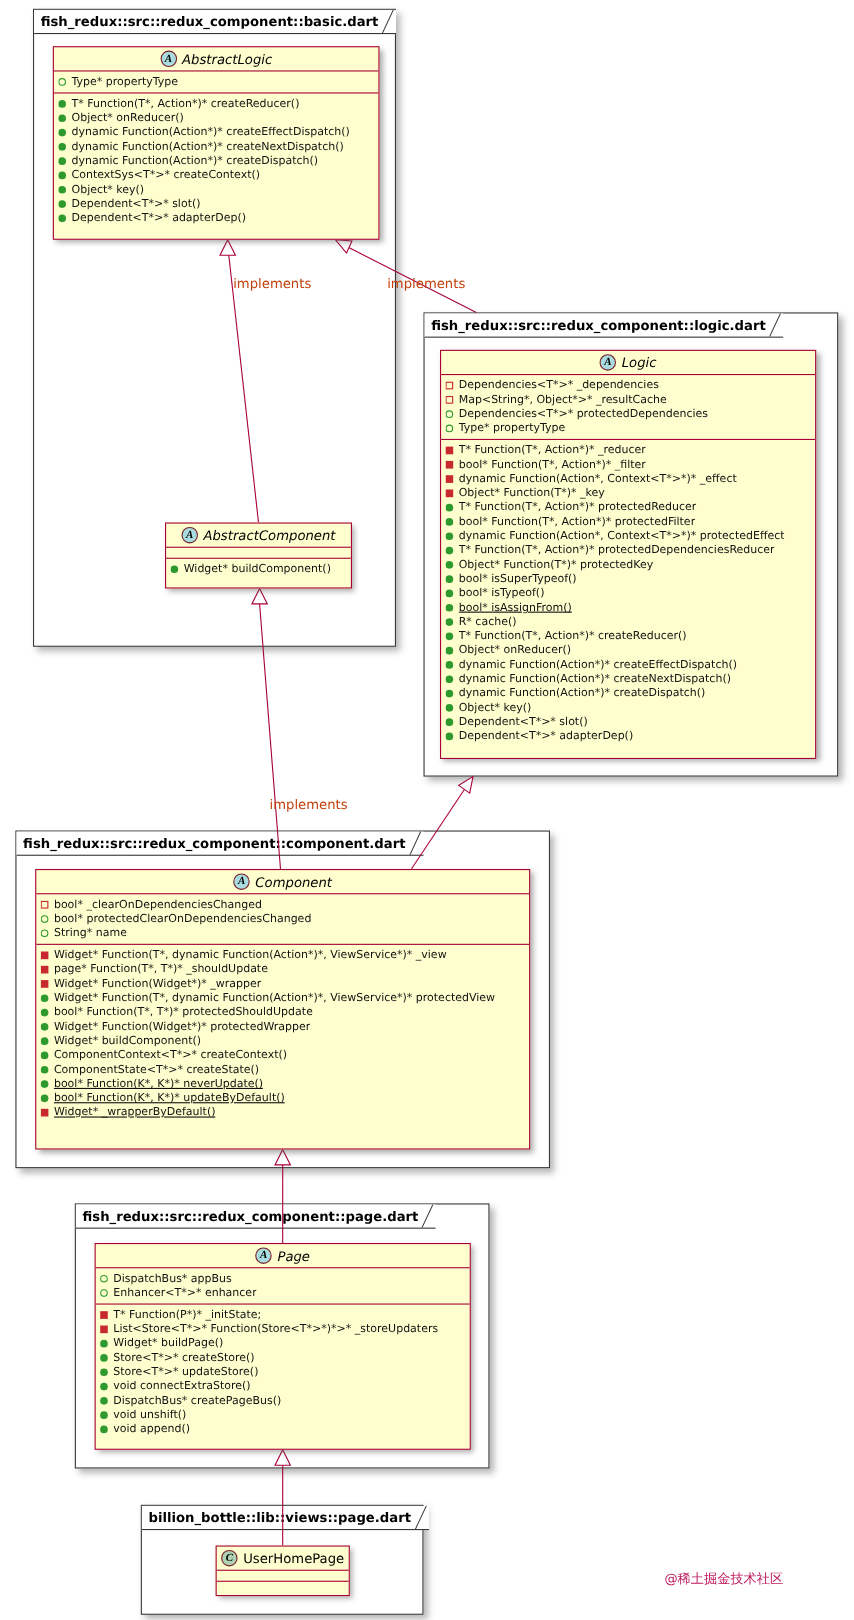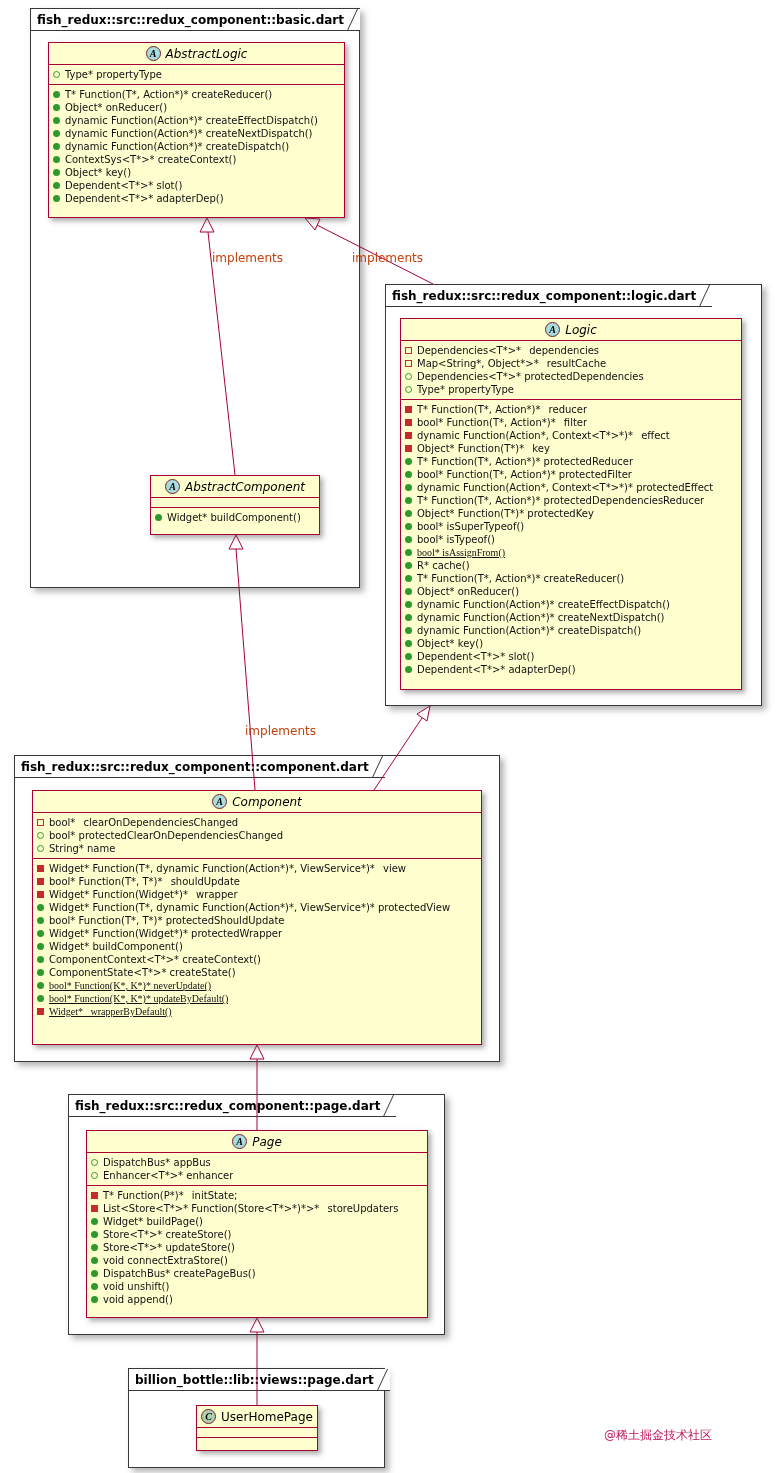--- a/index.html
+++ b/index.html
@@ -25,21 +25,21 @@
   .spot.a{background:#A9DCDF;}
   .spot.c{background:#ADD1B2;}
   .compartment{border-top:1px solid #A80036;padding:3px 4px;min-height:3px;}
   .member{display:flex;align-items:center;height:13px;font-size:10px;color:#111;white-space:nowrap;overflow:hidden;}
   .mtext{overflow:hidden;text-overflow:clip;}
   .micon{width:7px;height:7px;margin-right:5px;flex:none;box-sizing:border-box;}
   .public-method{background:#2E9A2E;border-radius:50%;}
   .public-field{border:1.5px solid #2E9A2E;border-radius:50%;background:transparent;}
   .private-method{background:#C82930;}
   .private-field{border:1.5px solid #C82930;background:transparent;}
-  .static{text-decoration:underline;font-family:Liberation Serif, serif;}
+  .static{text-decoration:underline;}
 
   .edges{position:absolute;left:0;top:0;pointer-events:none;}
   .edge-label{position:absolute;font-size:12px;color:#c2410c;}
   .watermark{position:absolute;font-size:12px;color:#be185d;}
 </style>
 </head>
 <body>
 
 <div class="page">
 
@@ -276,21 +276,21 @@
           <span class="mtext">String* name</span>
         </div>
       </div>
     <div class="compartment">
         <div class="member">
           <span class="micon private-method"></span>
           <span class="mtext">Widget* Function(T*, dynamic Function(Action*)*, ViewService*)* _view</span>
         </div>
         <div class="member">
           <span class="micon private-method"></span>
-          <span class="mtext">bool* Function(T*, T*)* _shouldUpdate</span>
+          <span class="mtext">page* Function(T*, T*)* _shouldUpdate</span>
         </div>
         <div class="member">
           <span class="micon private-method"></span>
           <span class="mtext">Widget* Function(Widget*)* _wrapper</span>
         </div>
         <div class="member">
           <span class="micon public-method"></span>
           <span class="mtext">Widget* Function(T*, dynamic Function(Action*)*, ViewService*)* protectedView</span>
         </div>
         <div class="member">

